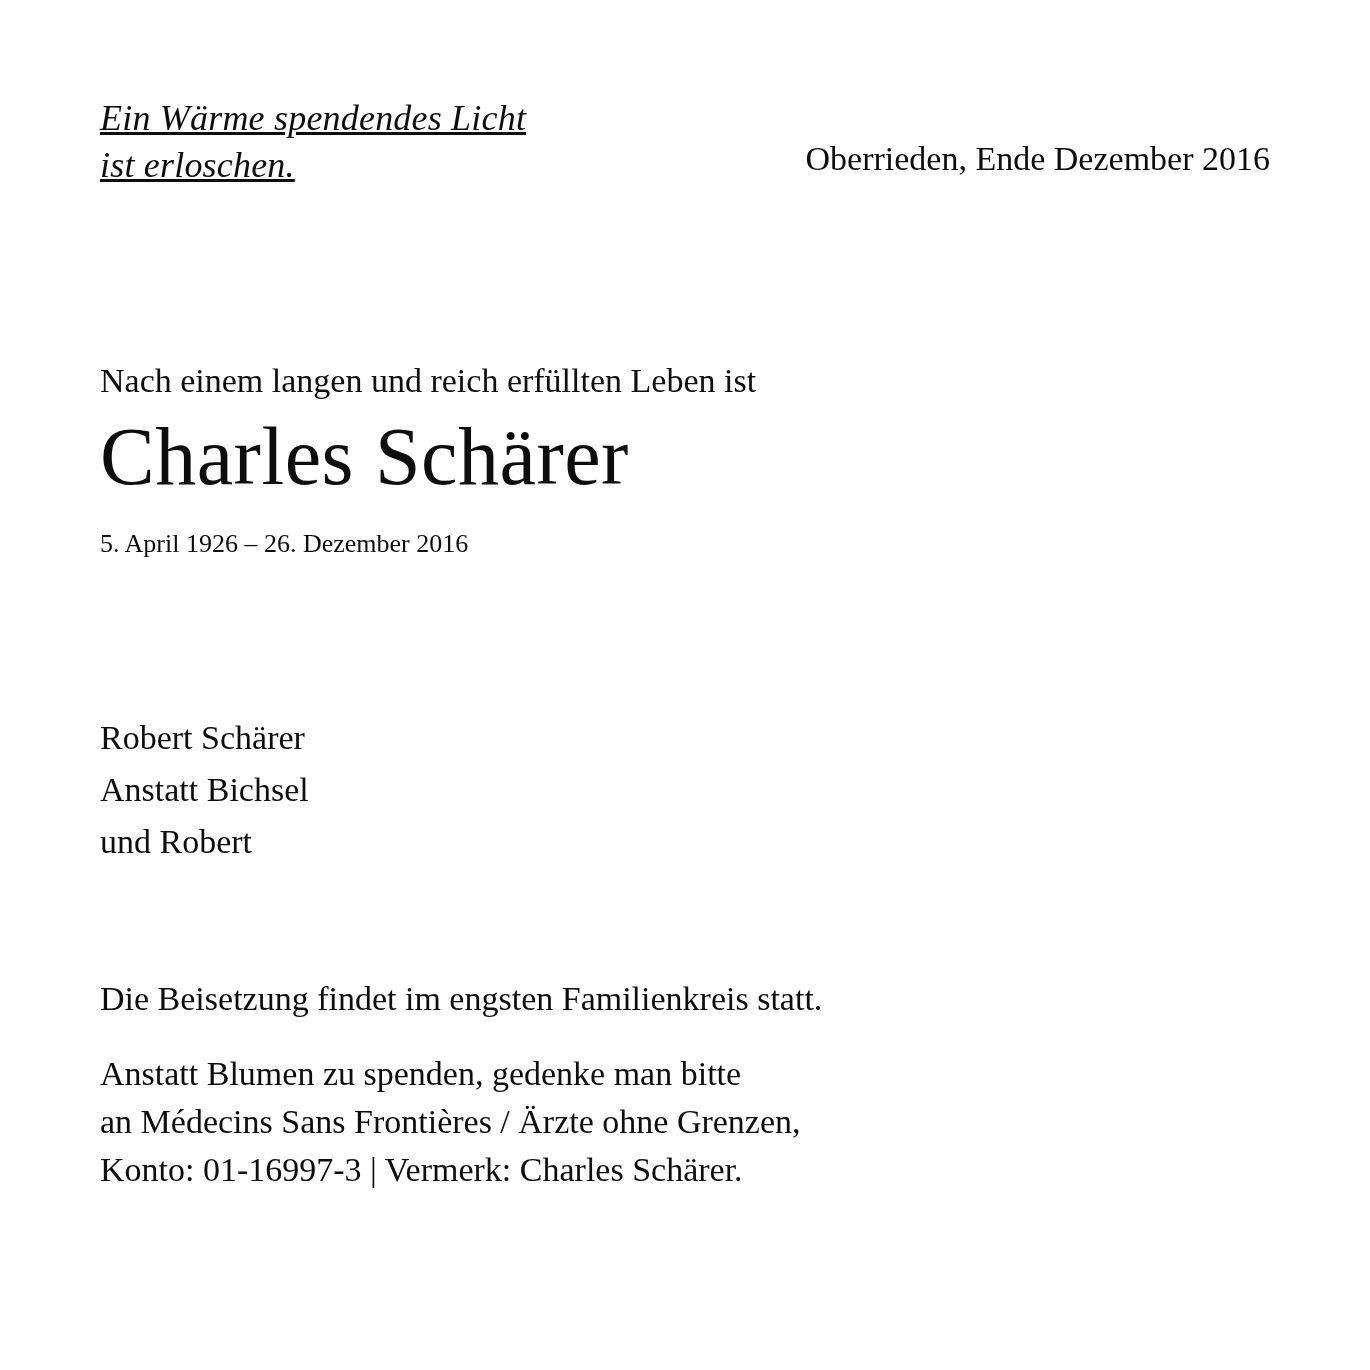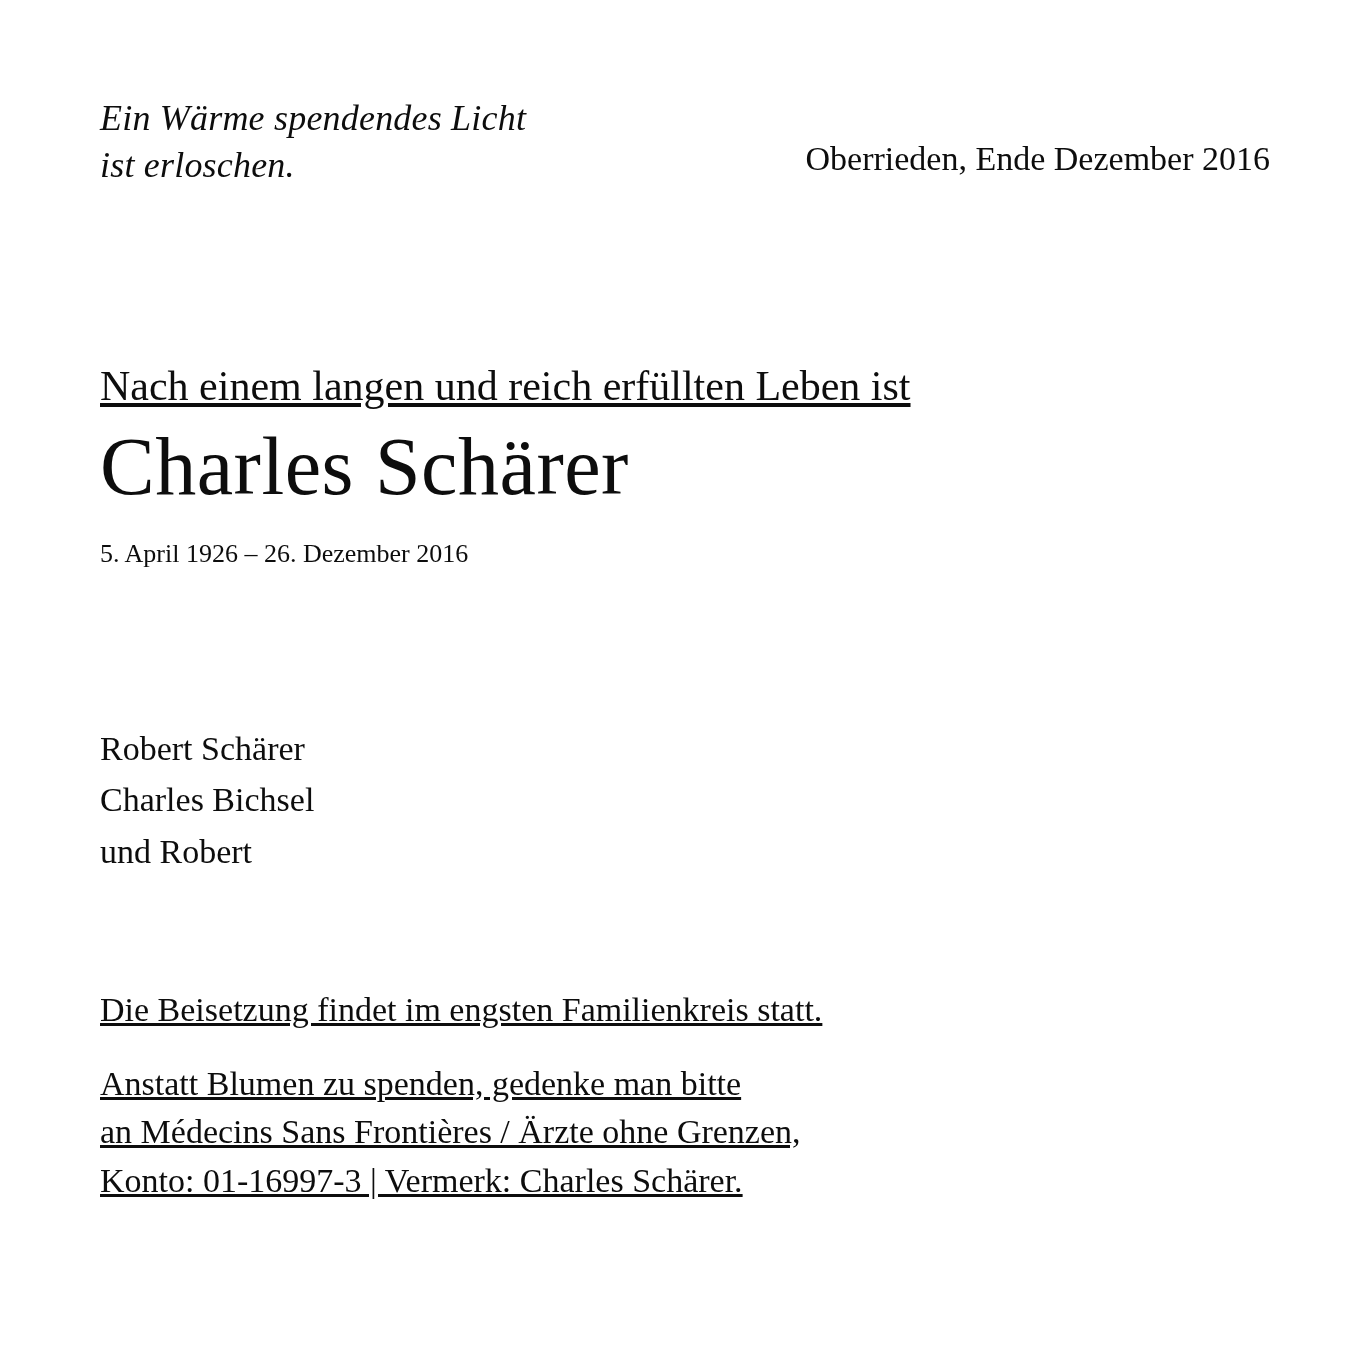--- a/index.html
+++ b/index.html
@@ -27,37 +27,37 @@
     display: flex;
     align-items: flex-start;
     justify-content: space-between;
   }
   .epigraph {
     font-style: italic;
     font-size: 36px;
     line-height: 1.30;
     letter-spacing: 0.2px;
     white-space: pre-line;
+    text-decoration: underline;
   }
   .place-date {
     font-size: 34px;
     line-height: 1.30;
     margin-top: 42px;
     margin-right: 0;
     white-space: nowrap;
   }
 
   
   .announcement {
     margin-top: 170px;
   }
   .lead {
-    font-size: 42px;
+    font-size: 34px;
     line-height: 1.3;
-    text-decoration: underline;
   }
   .name {
     font-size: 82px;
     line-height: 1.12;
     margin-top: 8px;
     letter-spacing: 0.5px;
   }
   .dates {
     font-size: 26px;
     margin-top: 24px;
@@ -77,21 +77,20 @@
   }
   .survivors div {
     white-space: nowrap;
   }
 
   
   .notes {
     margin-top: 108px;
     font-size: 34px;
     line-height: 1.3;
-    text-decoration: underline;
   }
   .note-block {
     margin-bottom: 26px;
     white-space: pre-line;
     line-height: 1.42;
   }
   .note-block:last-child {
     margin-bottom: 8px;
   }
 </style>
@@ -107,21 +106,21 @@
   </div>
 
   <div class="announcement">
     <div class="lead">Nach einem langen und reich erfüllten Leben ist</div>
     <div class="name">Charles Schärer</div>
     <div class="dates">5. April 1926 – 26. Dezember 2016</div>
   </div>
 
   <div class="survivors">
     <div>Robert Schärer</div>
-    <div>Charles Bichsel</div>
+    <div>Anstatt Bichsel</div>
     <div>und Robert</div>
   </div>
 
   <div class="notes">
     <div class="note-block">Die Beisetzung findet im engsten Familienkreis statt.</div>
     <div class="note-block">Anstatt Blumen zu spenden, gedenke man bitte
 an Médecins Sans Frontières / Ärzte ohne Grenzen,
 Konto: 01-16997-3  |  Vermerk: Charles Schärer.</div>
   </div>
 

